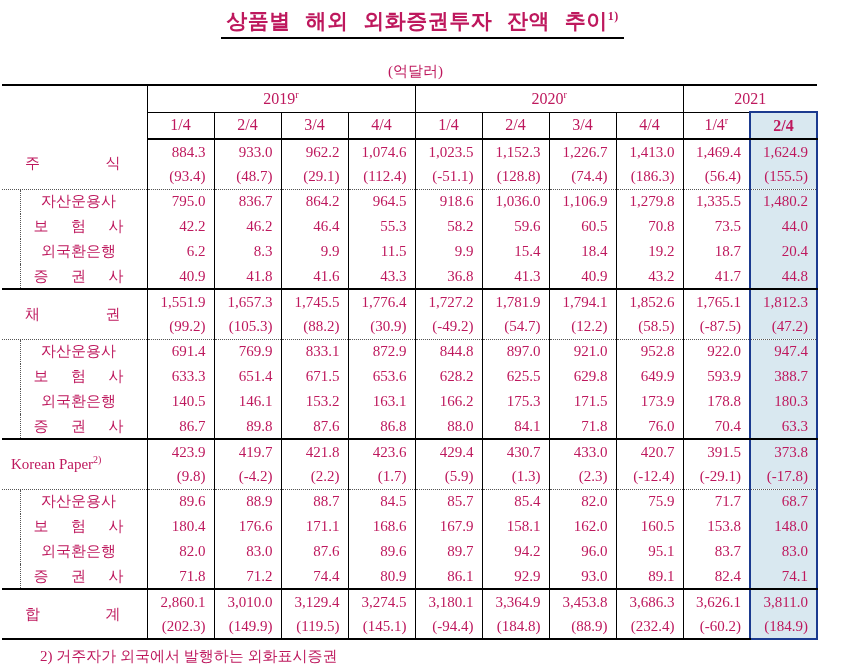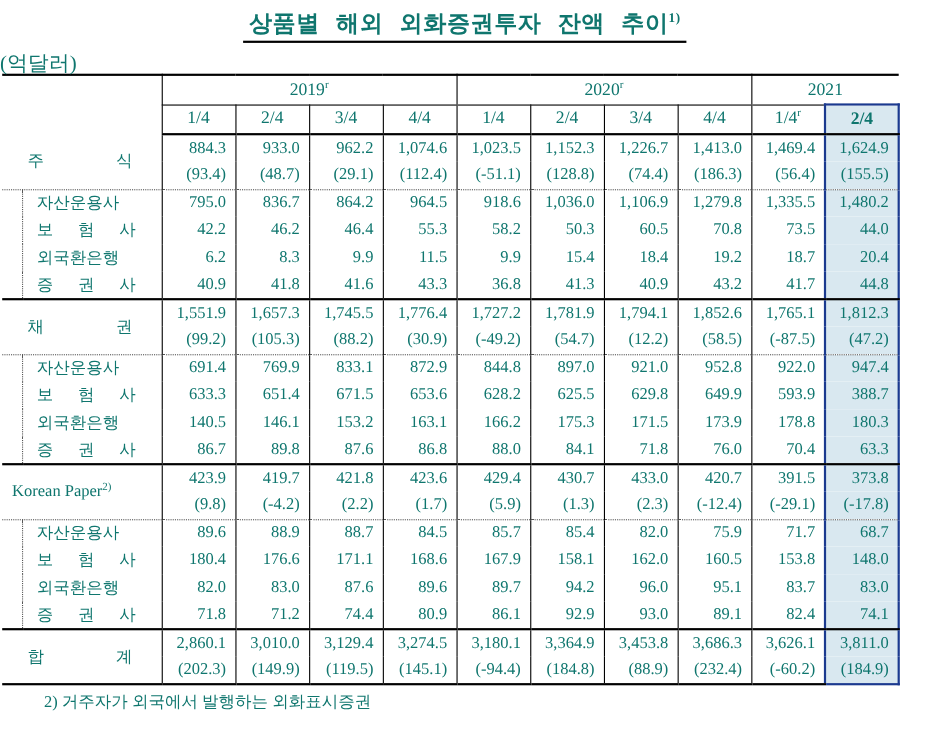--- a/index.html
+++ b/index.html
@@ -3,31 +3,31 @@
 <meta charset="utf-8">
 <style>
   :root{
     --hlbg:#d9e8f0;
     --hlbd:#1b3a8f;
   }
   *{box-sizing:border-box; margin:0; padding:0;}
   html,body{background:#fff;}
   .page{
     width:845px; height:672px; background:#fff; position:relative;
-    font-family:"Liberation Serif","DejaVu Serif",serif; color:#0f766e; overflow:hidden;
+    font-family:"Liberation Serif","DejaVu Serif",serif; color:#be185d; overflow:hidden;
   }
   
   .title-wrap{ text-align:center; padding-top:7px; }
   .title-inner{
     display:inline-block; border-bottom:2px solid #000; padding:0 5px 2px 5px;
     font-size:21px; font-weight:bold; word-spacing:9px; letter-spacing:0.5px;
   }
   .title-inner sup{ font-size:12px; }
   
-  .unit-wrap{ width:831px; text-align:left; font-size:19px; margin-top:6px; height:20px; }
+  .unit-wrap{ width:831px; text-align:center; font-size:15px; margin-top:23px; height:20px; }
   
   table.tbl{
     border-collapse:collapse; table-layout:fixed; width:815px;
     margin-left:2px; margin-top:2px;
     font-size:15px;
   }
   table.tbl{ border-top:2px solid #000; }
   th,td{ height:25px; font-weight:normal; overflow:hidden; white-space:nowrap; }
   thead th{ height:27px; text-align:center; font-size:16px; }
   sup{ font-size:10px; line-height:0; }
@@ -43,21 +43,21 @@
   .dot-b{ border-bottom:1px dotted #555; }
   .end-b{ border-bottom:2px solid #000; }
   .hl-end{ border-bottom:2px solid var(--hlbd); }
   .lbl-dot{ border-bottom:1px dotted #555; }
   .lbl-end{ border-bottom:2px solid #000; }
   .main-lbl{ vertical-align:middle; }
   .spread{ display:flex; justify-content:space-between; padding:0 26px 0 23px; }
   .plain-lbl{ padding-left:9px; }
   .sub-lbl{ border-left:1px dotted #555; }
   .sub-wrap{ margin-left:13px; width:90px; display:flex; justify-content:space-between; }
-  .sub-wrap.single{ display:block; }
+  .sub-wrap.single{ display:block;text-align:center; }
   
   .footnotes{ margin-left:3px; margin-top:5px; font-size:15px; line-height:22px; }
   .fn-line{ white-space:pre-wrap; }
   .fn-line.indent{ padding-left:37px; }
 </style>
 </head>
 <body>
 
 <div class="page">
 
@@ -156,21 +156,21 @@
               <span>보</span>
               <span>험</span>
               <span>사</span>
             </div>
           </td>
           <td class="num">42.2</td>
           <td class="num">46.2</td>
           <td class="num">46.4</td>
           <td class="num">55.3</td>
           <td class="num">58.2</td>
-          <td class="num">50.3</td>
+          <td class="num">59.6</td>
           <td class="num">60.5</td>
           <td class="num">70.8</td>
           <td class="num">73.5</td>
           <td class="num hl">44.0</td>
         </tr>
         <tr>
           <td class="sp"></td>
           <td class="sub-lbl">
             <div class="sub-wrap single">외국환은행</div>
           </td>

